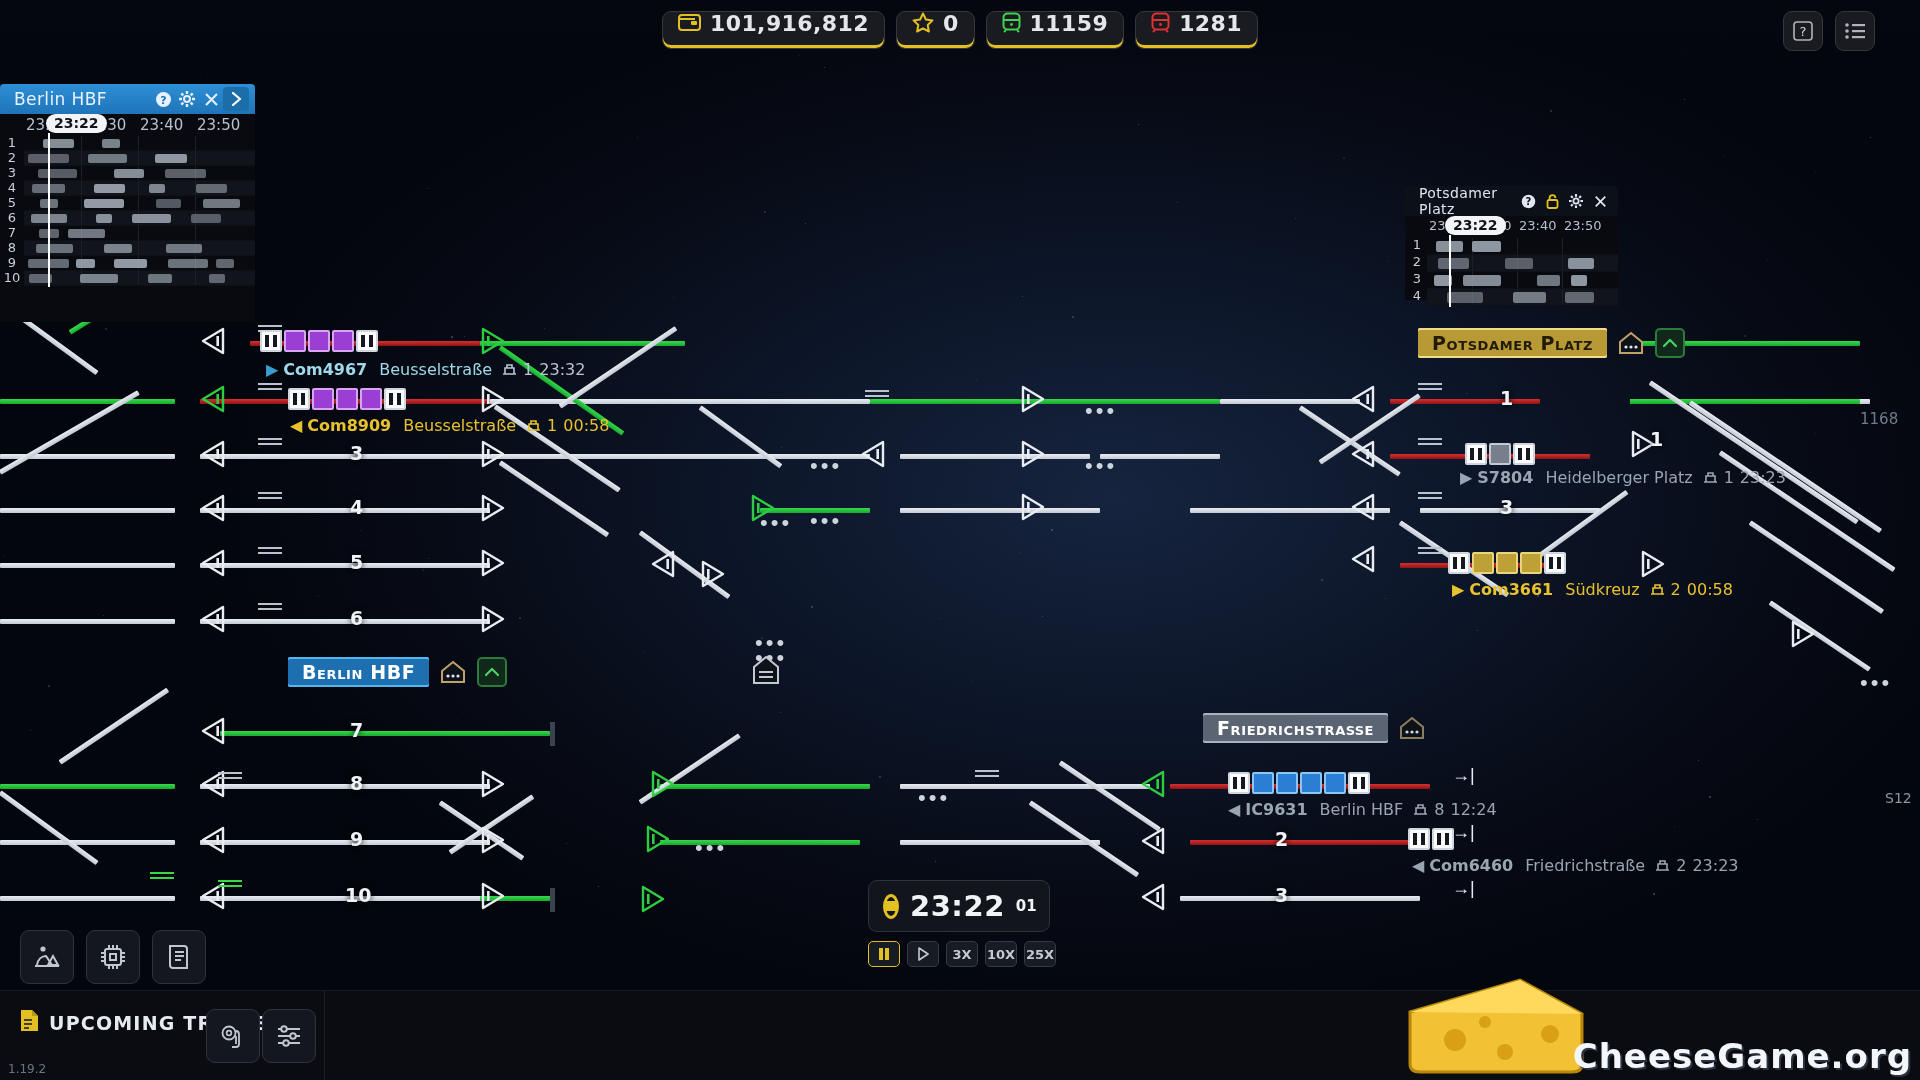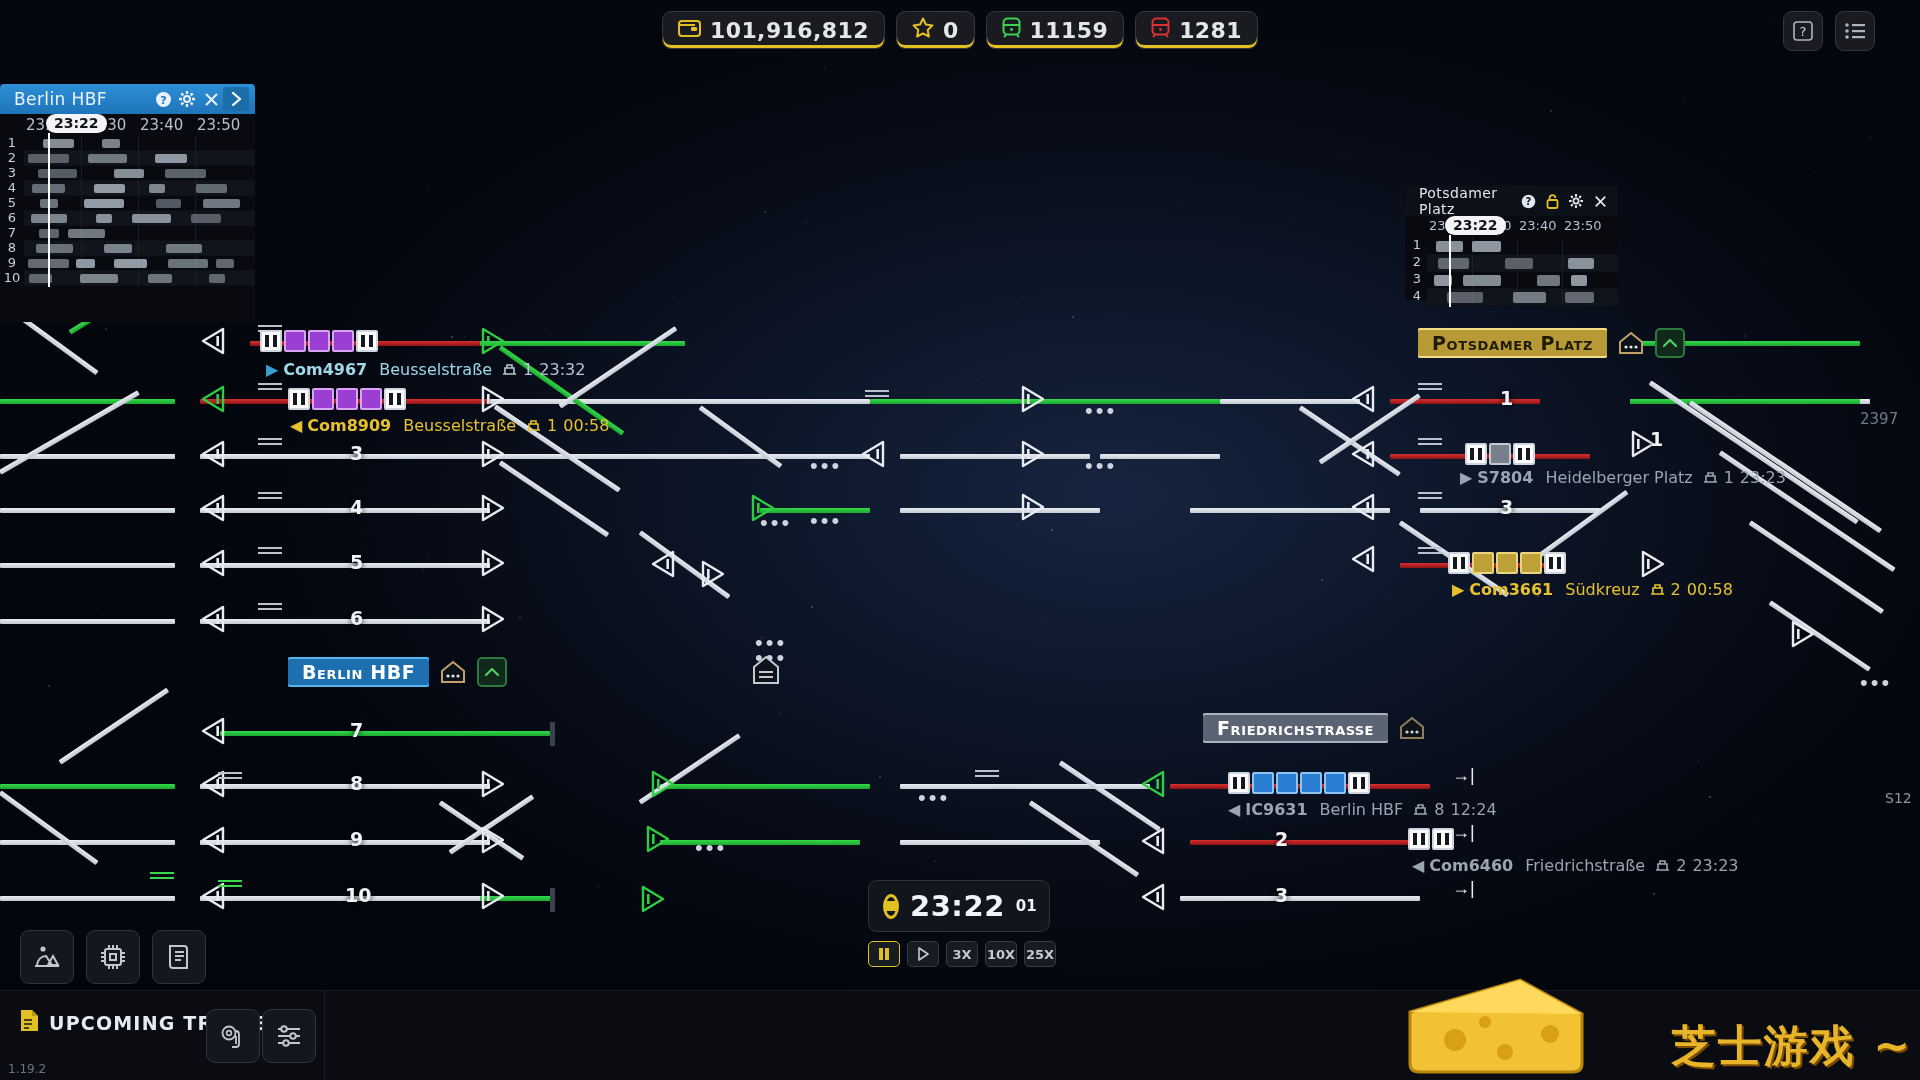--- a/index.html
+++ b/index.html
@@ -20,21 +20,21 @@
       #05070f;
   }
   .stars { position:absolute; inset:0; opacity:.55; }
   .star { position:absolute; background:#9fb6d6; border-radius:50%; }
 
   
   .topbar { position:absolute; top:0; left:0; width:1920px; height:62px; z-index:40;
             background: linear-gradient(180deg,#05070e 0%, rgba(5,7,14,0.35) 70%, rgba(5,7,14,0) 100%); }
   .counters { position:absolute; left:50%; transform:translateX(-50%); top:11px; display:flex; gap:11px; }
   .counter {
-    display:flex; align-items:center; gap:9px;
+    display:flex; gap:9px;
     height:38px; padding:0 15px;
     background:#191b20; border:1px solid #34373e; border-radius:9px;
     font-size:22px; font-weight:bold; color:#e3e6ea; letter-spacing:.4px;
     font-family:"DejaVu Sans", sans-serif;
   }
   .counter.underline-y { box-shadow: inset 0 -3px 0 0 #e3c021; }
   .counter .num { line-height:1; padding-top:1px;}
   .topbtn {
     position:absolute; top:11px; width:40px; height:40px;
     background:#191b20; border:1px solid #34373e; border-radius:9px;
@@ -633,21 +633,21 @@
       <div class="trainlabel tl-grey" style="left: 1228px; top: 800px;"><span class="arw">◀</span><span class="code">IC9631</span><span class="dest">Berlin HBF</span><span class="pf"><svg width="15" height="12" viewBox="0 0 15 12" style="vertical-align:-1px">
             <path d="M1 10h13M3 10V4h9v6M5 4V1h5v3" fill="none" stroke="currentColor" stroke-width="1.6"></path>
           </svg></span><span class="pf">8</span><span>12:24</span></div>
       <div class="train" style="left: 1408px; top: 828px;">
         <span class="car loco"></span>
         <span class="car loco"></span>
       </div>
       <div class="trainlabel tl-grey" style="left: 1412px; top: 856px;"><span class="arw">◀</span><span class="code">Com6460</span><span class="dest">Friedrichstraße</span><span class="pf"><svg width="15" height="12" viewBox="0 0 15 12" style="vertical-align:-1px">
             <path d="M1 10h13M3 10V4h9v6M5 4V1h5v3" fill="none" stroke="currentColor" stroke-width="1.6"></path>
           </svg></span><span class="pf">2</span><span>23:23</span></div>
-      <div style="position: absolute; left: 1860px; top: 410px; font-size: 15px; color: rgb(111, 124, 140); font-family: &quot;DejaVu Sans&quot;, sans-serif;">2397</div>
+      <div style="position: absolute; left: 1860px; top: 410px; font-size: 15px; color: rgb(111, 124, 140); font-family: &quot;DejaVu Sans&quot;, sans-serif;">1168</div>
       <div style="position: absolute; left: 1885px; top: 790px; font-size: 14px; color: rgb(138, 150, 164); font-family: &quot;DejaVu Sans&quot;, sans-serif;">S12</div>
     </div>
 
   <div class="topbar">
     <div class="counters">
       <div class="counter underline-y">
         <span>
           <svg width="23" height="19" viewBox="0 0 23 19">
               <rect x="1" y="2" width="21" height="15" rx="3" fill="none" stroke="#e3c021" stroke-width="2"></rect>
               <rect x="13" y="8" width="6" height="4" rx="1" fill="#e3c021"></rect>
@@ -1057,15 +1057,15 @@
     <svg width="190" height="108" viewBox="0 0 190 108">
       <path d="M10 40 L120 8 L182 42 L182 92 Q182 100 172 100 L20 100 Q10 100 10 92 Z" fill="#f2c234" stroke="#b8860b" stroke-width="3"></path>
       <path d="M10 40 L120 8 L182 42 Z" fill="#ffd95c"></path>
       <circle cx="55" cy="68" r="11" fill="#d9a015"></circle>
       <circle cx="105" cy="80" r="8" fill="#d9a015"></circle>
       <circle cx="150" cy="62" r="9" fill="#d9a015"></circle>
       <circle cx="85" cy="50" r="6" fill="#d9a015"></circle>
     </svg>
   </div>
   <div class="wm">
-    <div class="l1">芝士游戏 ~</div>
+    <div class="l2">CheeseGame.org</div>
   </div>
 </div>
 
 </body></html>

